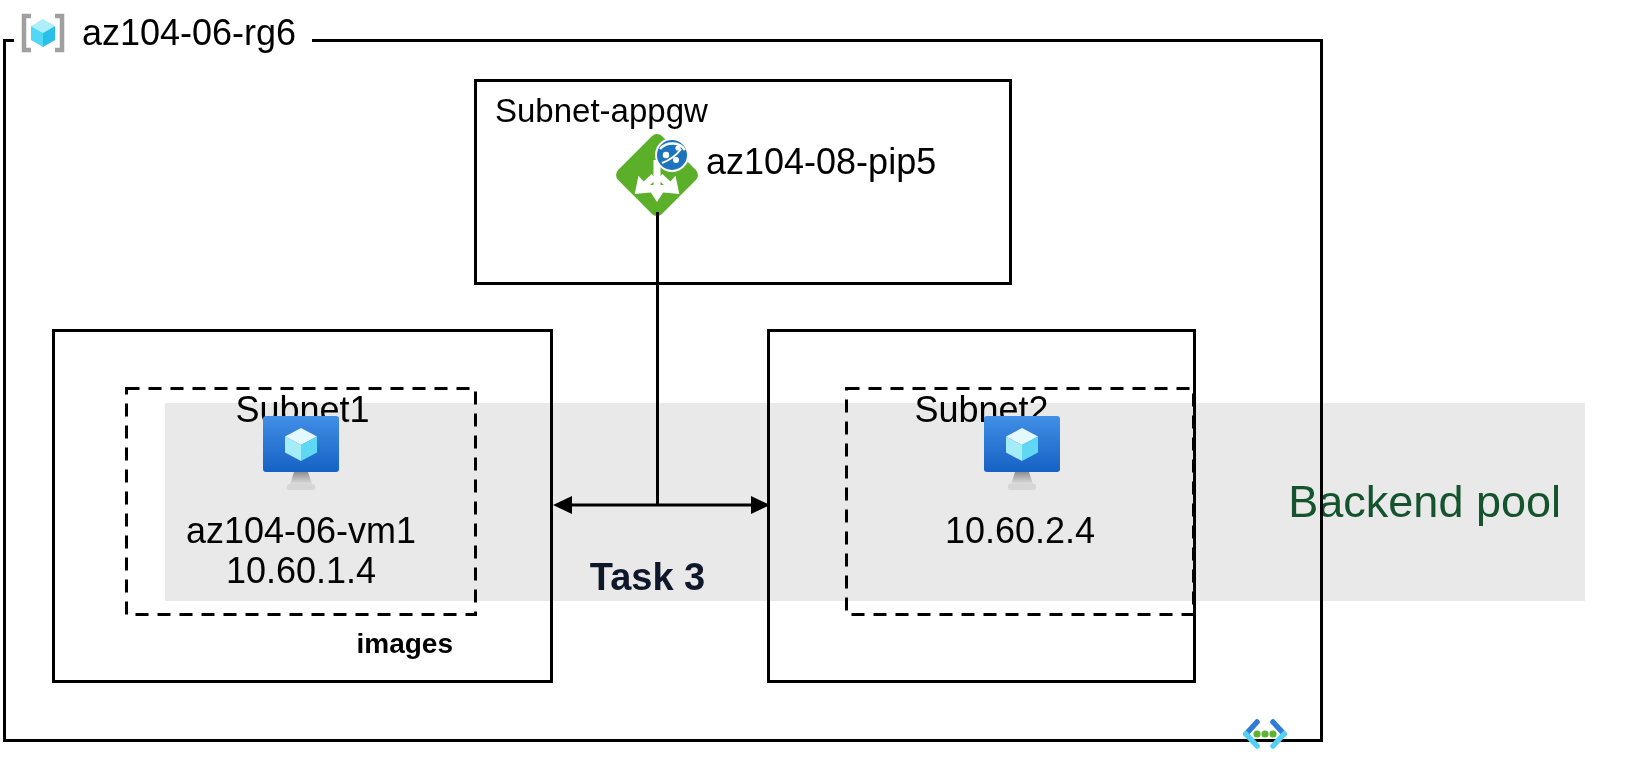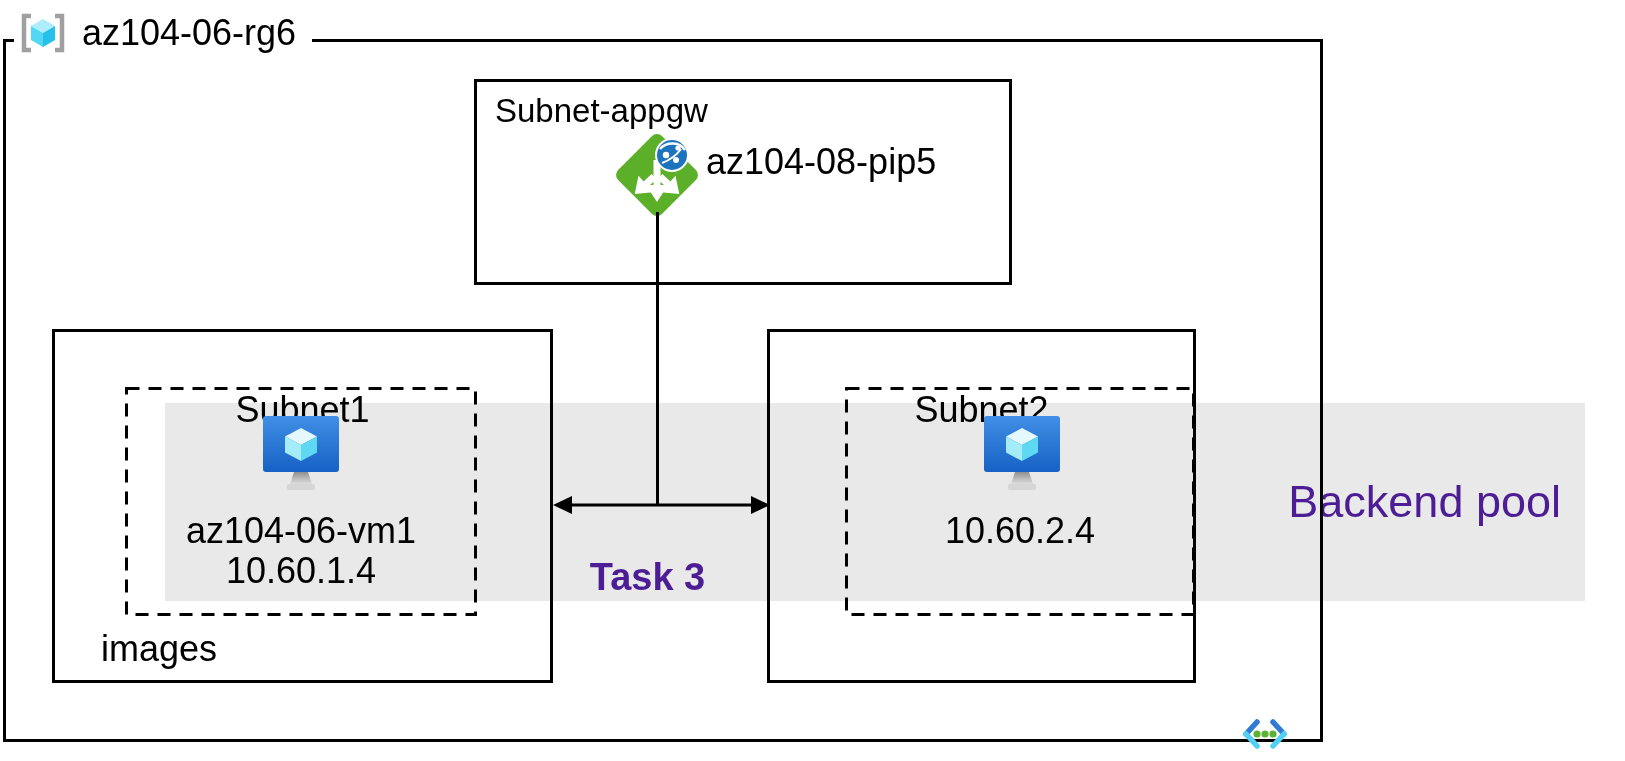--- a/index.html
+++ b/index.html
@@ -6,55 +6,55 @@
   .canvas{
     position:relative;width:1625px;height:761px;background:#fff;overflow:hidden;
     font-family:"Liberation Sans", sans-serif;color:#000;
   }
   .canvas *{box-sizing:border-box;}
   .abs{position:absolute;}
 
   
   .backend-band{left:165px;top:403px;width:1420px;height:198px;background:#e9e9e9;z-index:0;
     display:flex;align-items:center;justify-content:flex-end;padding-right:24px;}
-  .backend-label{font-size:45px;color:#4c1d95;}
+  .backend-label{font-size:45px;color:#14532d;}
 
   
   .rg-box{left:3px;top:39px;width:1320px;height:703px;border:3px solid #000;z-index:1;background:transparent;}
   .rg-header{left:14px;top:6px;height:54px;background:#fff;z-index:2;display:flex;align-items:center;gap:16px;padding:0 16px 0 6px;}
   .rg-header span{font-size:36px;}
 
   
   .appgw-box{left:474px;top:79px;width:538px;height:206px;border:3px solid #000;z-index:1;background:transparent;}
   .box-label{position:absolute;left:18px;top:10px;font-size:33px;}
   .appgw-icon{left:610px;top:130px;width:96px;height:92px;z-index:2;}
   .appgw-text{left:706px;top:143px;font-size:36px;line-height:38px;z-index:2;}
 
   
   .vline{left:656px;top:212px;width:3px;height:294px;background:#000;z-index:3;}
   .harrow{left:551px;top:491px;width:221px;height:28px;z-index:3;}
-  .task-label{left:545px;top:556px;width:205px;text-align:center;font-size:38px;font-weight:bold;color:#4c1d95;z-index:3;}
+  .task-label{left:545px;top:556px;width:205px;text-align:center;font-size:38px;font-weight:bold;color:#0f172a;z-index:3;}
 
   
   .subnet-box{border:3px solid #000;z-index:1;background:transparent;}
   .subnet1{left:52px;top:329px;width:501px;height:354px;}
   .subnet2{left:767px;top:329px;width:429px;height:354px;}
   .subnet-title{position:absolute;left:0;right:0;top:9px;text-align:center;font-size:36px;margin-top:48px;}
 
   .dashed-box{z-index:2;}
   .dashed1{left:125px;top:387px;width:352px;height:229px;}
   .dashed2{left:845px;top:387px;width:350px;height:229px;}
 
   .vm-icon{width:80px;height:84px;z-index:3;}
   .vm1{left:261px;top:412px;}
   .vm2{left:982px;top:412px;}
   .vm-text{text-align:center;font-size:36px;line-height:40px;z-index:3;}
   .vm1-text{left:125px;top:511px;width:352px;}
   .vm2-text{left:845px;top:511px;width:350px;}
-  .pool-name{text-align:left;font-size:36px;z-index:2;}
+  .pool-name{text-align:right;font-size:28px;z-index:2;font-weight:bold;}
   .pool1{left:101px;top:628px;width:352px;}
   .pool2{left:836px;top:628px;width:350px;}
 
   .vnet-icon{left:1240px;top:714px;width:50px;height:40px;z-index:4;}
 </style>
 </head>
 <body>
 
 <div class="canvas">
 

